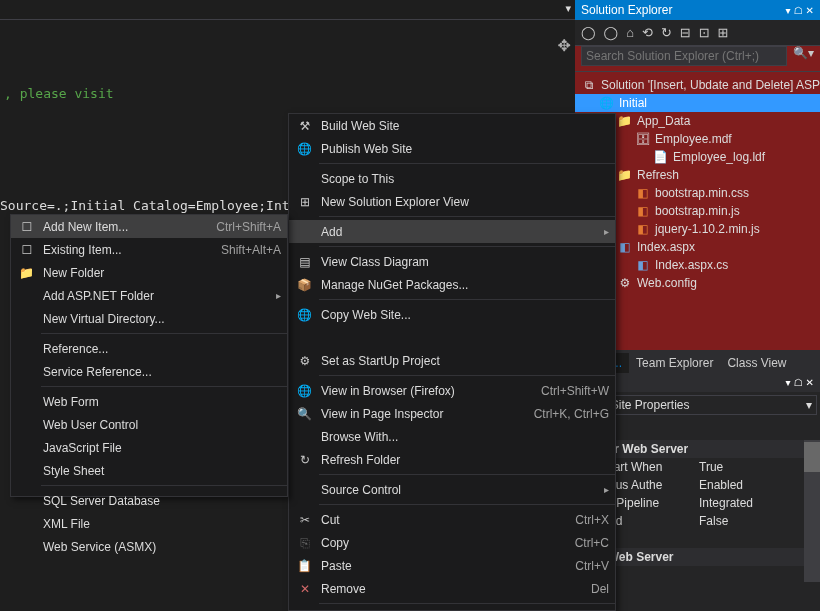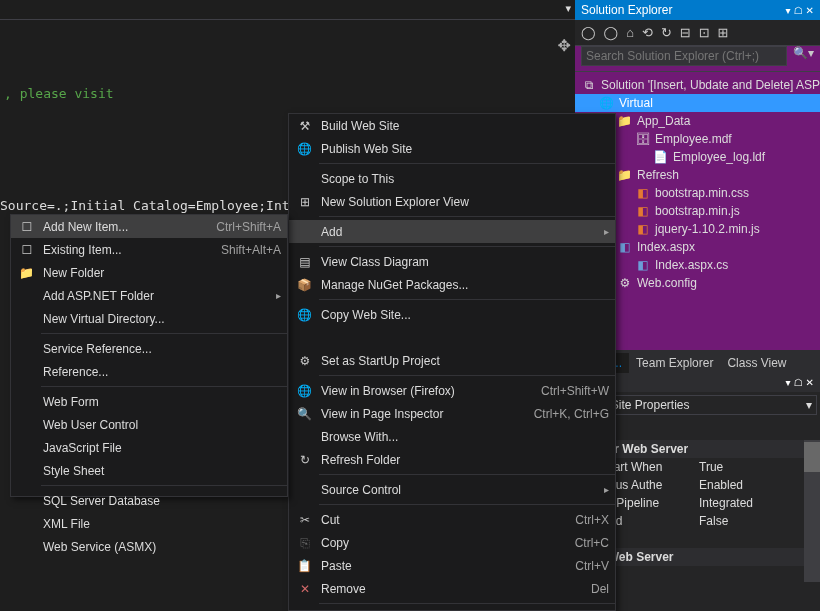--- a/index.html
+++ b/index.html
@@ -6,21 +6,21 @@
 body { background:#1e1e1e; width:820px; height:611px; overflow:hidden; position:relative; }
 .editor-area { position:absolute; left:0; top:0; width:575px; height:611px; background:#1e1e1e; }
 .editor-tabwell { width:100%; height:20px; border-bottom:1px solid #3f3f46; }
 .editor-icon-tr { position:absolute; right:4px; top:2px; color:#dcdcdc; font-size:11px; }
 .editor-splitbar { position:absolute; right:4px; top:36px; font-size:16px; color:#adadad; }
 .code-line { font-family:Consolas,monospace; font-size:13px; white-space:pre; }
 .code-comment { color:#57a64a; }
 .code-line1 { position:absolute; top:86px; left:4px; }
 .code-line2 { position:absolute; top:198px; left:0; }
 
-.solution-panel { position:absolute; left:575px; top:0; width:245px; height:370px; background:#701a75; }
+.solution-panel { position:absolute; left:575px; top:0; width:245px; height:370px; background:#7f1d1d; }
 .panel-header { height:20px; background:#007acc; display:flex; align-items:center; padding:0 6px; }
 .panel-header .title { color:#fff; flex:1; }
 .pin-close { display:flex; gap:3px; align-items:center; }
 .pin-close span { color:#fff; font-size:10px; }
 .toolbar { height:26px; background:#252526; display:flex; align-items:center; gap:8px; padding:0 6px; border-bottom:1px solid #3f3f46; }
 .toolbar span { color:#c8c8c8; font-size:13px; }
 .search-row { height:26px; display:flex; align-items:flex-start; padding:0 6px; border-bottom:1px solid #3f3f46; }
 .search-row input { background:#333337; border:1px solid #3f3f46; color:#999; padding:2px 4px; flex:1; font-size:12px; }
 .search-right { color:#c8c8c8; margin-left:6px; }
 .tree { padding:4px 0; overflow:hidden; }
@@ -95,21 +95,21 @@
   </div>
   <div class="tree">
     <div class="tree-item">
         <span class="indent" style="width:6px"></span>
         <span class="icon">⧉</span>
         <span>Solution '[Insert, Ubdate and Delete] ASP</span>
       </div>
     <div class="tree-item tree-selected">
         <span class="indent" style="width:24px"></span>
         <span class="icon">🌐</span>
-        <span>Virtual</span>
+        <span>Initial</span>
       </div>
     <div class="tree-item">
         <span class="indent" style="width:42px"></span>
         <span class="icon" style="color:#dcb67a">📁</span>
         <span>App_Data</span>
       </div>
     <div class="tree-item">
         <span class="indent" style="width:60px"></span>
         <span class="icon">🗄</span>
         <span>Employee.mdf</span>
@@ -326,26 +326,26 @@
       <span class="menu-label">Add ASP.NET Folder</span>
       <span class="menu-arrow">▸</span>
     </div>
   <div class="menu-item">
       <span class="menu-icon"></span>
       <span class="menu-label">New Virtual Directory...</span>
     </div>
   <div class="menu-sep"></div>
   <div class="menu-item">
       <span class="menu-icon"></span>
+      <span class="menu-label">Reference...</span>
+    </div>
+  <div class="menu-item">
+      <span class="menu-icon"></span>
       <span class="menu-label">Service Reference...</span>
     </div>
-  <div class="menu-item">
-      <span class="menu-icon"></span>
-      <span class="menu-label">Reference...</span>
-    </div>
   <div class="menu-sep"></div>
   <div class="menu-item">
       <span class="menu-icon"></span>
       <span class="menu-label">Web Form</span>
     </div>
   <div class="menu-item">
       <span class="menu-icon"></span>
       <span class="menu-label">Web User Control</span>
     </div>
   <div class="menu-item">

